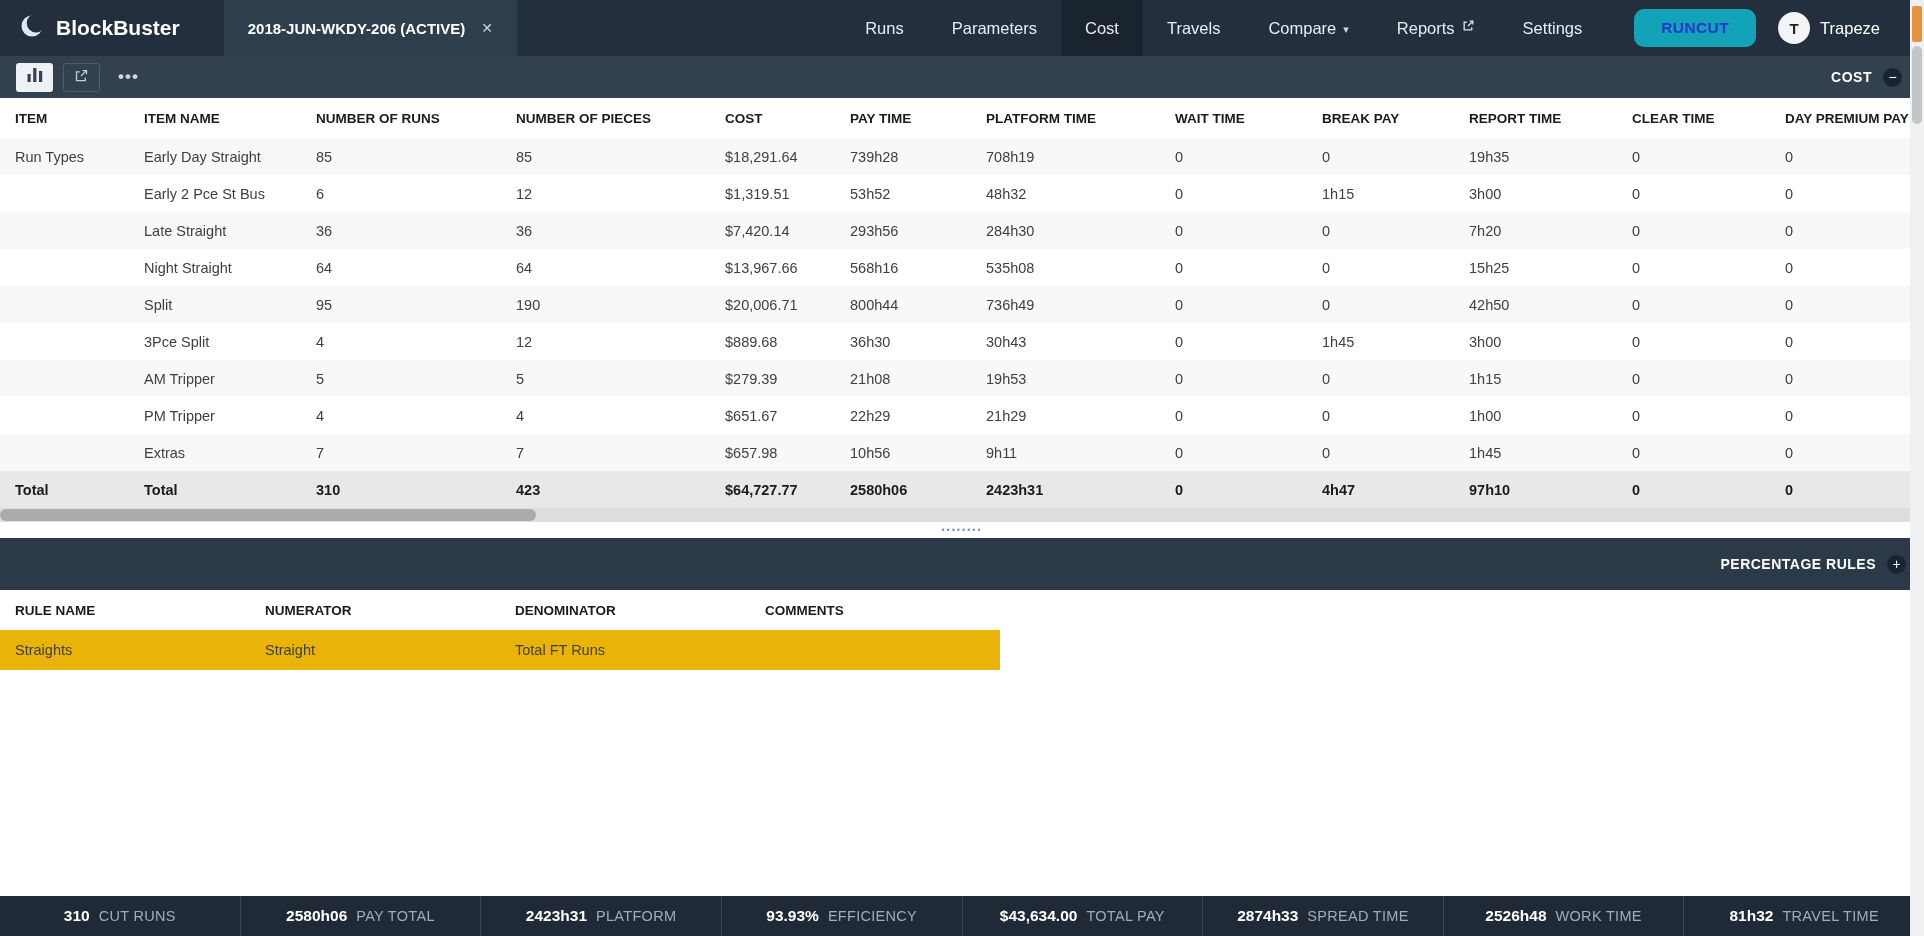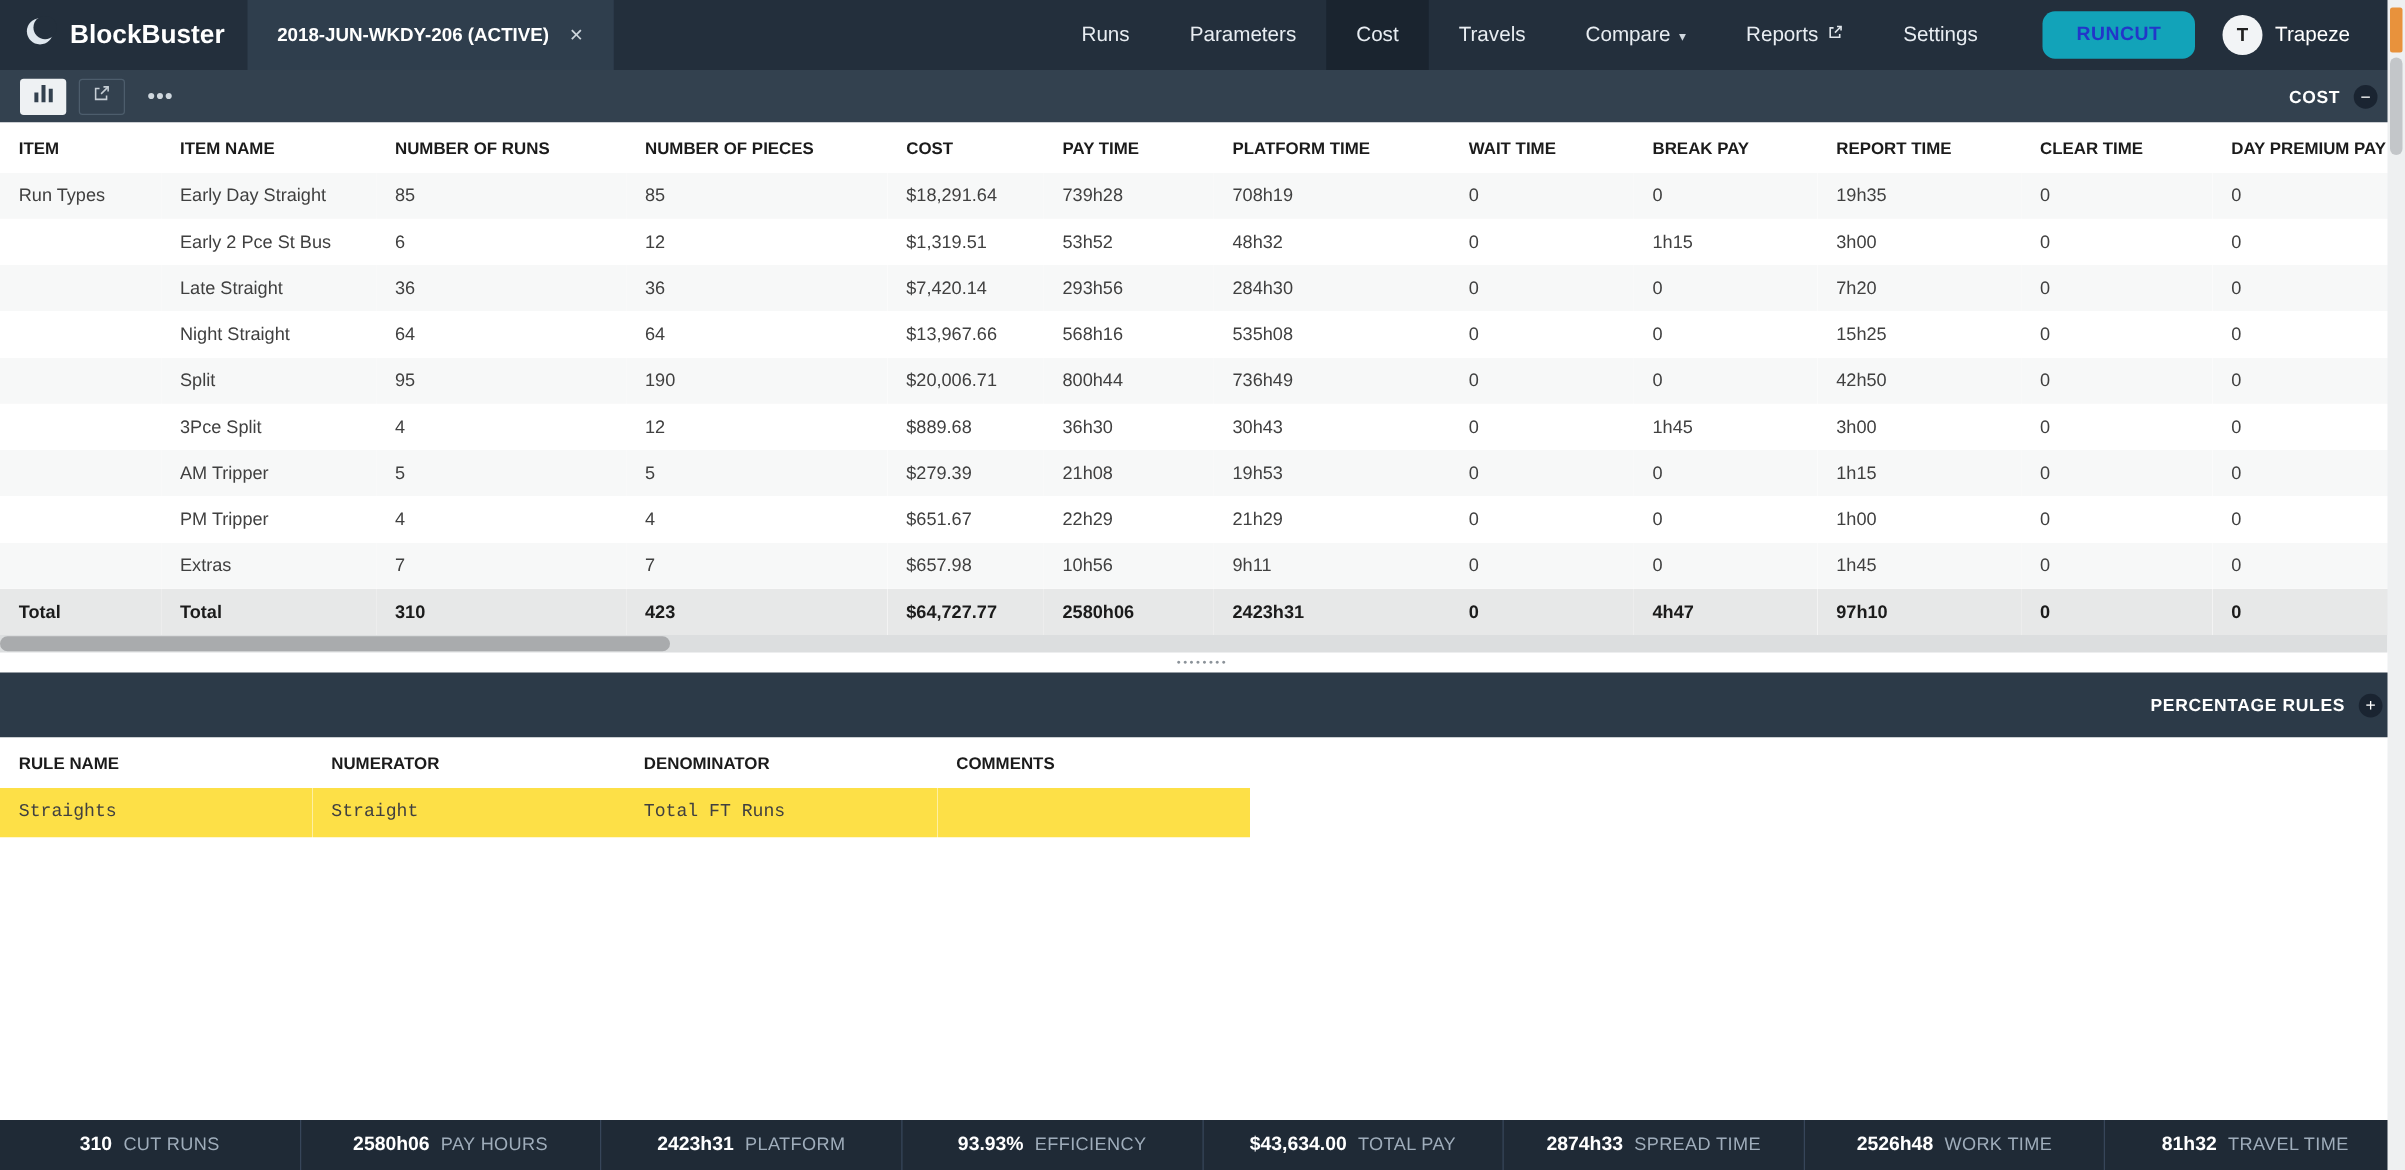--- a/index.html
+++ b/index.html
@@ -13,21 +13,21 @@
     --scrollbar_marker:#e8923c;
   }
   *{box-sizing:border-box;}
   html,body{margin:0;padding:0;}
   body{font-family:"Liberation Sans",sans-serif;background:#ffffff;}
   .app{position:relative;width:1924px;height:936px;overflow:hidden;background:#ffffff;display:flex;flex-direction:column;}
 
   
   .navbar{height:56px;background:var(--navbar_bg);display:flex;align-items:center;flex:0 0 auto;padding-right:36px;}
   .brand{display:flex;align-items:center;gap:10px;padding:0 18px;color:#fff;font-size:21px;font-weight:700;cursor:pointer;}
-  .scenario-tab{height:56px;background:#2f3e4d;display:flex;align-items:center;gap:16px;padding:0 24px;color:#fff;font-weight:700;font-size:15px;cursor:pointer;white-space:nowrap;}
+  .scenario-tab{height:56px;background:#2f3e4d;display:flex;align-items:center;gap:16px;padding:0 24px;margin-left:26px;color:#fff;font-weight:700;font-size:15px;cursor:pointer;white-space:nowrap;}
   .scenario-close{color:#cdd5dc;font-size:14px;font-weight:400;cursor:pointer;}
   .main-nav{margin-left:auto;display:flex;height:56px;align-items:stretch;}
   .nav-item{display:flex;align-items:center;gap:7px;padding:0 24px;color:#e8edf2;font-size:16.5px;cursor:pointer;white-space:nowrap;}
   .nav-item.active{background:var(--navbar_active_bg);}
   .nav-caret{font-size:11px;color:#cfd7de;margin-top:2px;}
   .nav-ext svg{display:block;margin-top:-6px;}
   .runcut-button{margin:0 22px 0 28px;background:var(--runcut_bg);color:var(--runcut_text);font-family:"Liberation Sans",sans-serif;font-weight:800;font-size:15.5px;padding:10px 27px;border:none;border-radius:10px;letter-spacing:.4px;cursor:pointer;}
   .user{display:flex;align-items:center;gap:10px;margin-right:8px;cursor:pointer;}
   .avatar{width:32px;height:32px;border-radius:50%;background:#f2f4f6;color:#222;font-weight:700;display:flex;align-items:center;justify-content:center;font-size:15px;}
   .user-name{color:#fff;font-size:16.5px;}
@@ -59,21 +59,21 @@
   
   .splitter{height:16px;background:#ffffff;display:flex;align-items:center;justify-content:center;flex:0 0 auto;cursor:row-resize;}
   .splitter-dots{font-size:9px;letter-spacing:2px;color:#8b9299;line-height:1;}
 
   
   .section-header{height:52px;background:var(--section_header_bg);display:flex;align-items:center;justify-content:flex-end;gap:11px;padding:0 18px;flex:0 0 auto;}
   .rules-table-wrap{flex:0 0 auto;background:#fff;}
   .rules-table{width:1000px;}
   .rules-table th{height:40px;}
   .rules-table td{height:40px;}
-  .rules-table tbody tr{background:#fde047;font-family:Liberation Mono, monospace;}
+  .rules-table tbody tr{background:#eab308;}
 
   .filler{flex:1 1 auto;background:#fff;}
 
   
   .status-bar{height:40px;background:var(--status_bar_bg);display:flex;flex:0 0 auto;}
   .stat{flex:1 1 0;display:flex;align-items:center;justify-content:center;gap:9px;border-left:1px solid #37465a;overflow:hidden;white-space:nowrap;}
   .stat:first-child{border-left:none;}
   .stat-value{color:#fff;font-weight:700;font-size:15.5px;}
   .stat-label{color:#9fadbb;font-size:14.5px;letter-spacing:.3px;}
 
@@ -389,21 +389,21 @@
 
   <div class="filler"></div>
 
   <footer class="status-bar">
       <div class="stat">
         <span class="stat-value">310</span>
         <span class="stat-label">CUT RUNS</span>
       </div>
       <div class="stat">
         <span class="stat-value">2580h06</span>
-        <span class="stat-label">PAY HOURS</span>
+        <span class="stat-label">PAY TOTAL</span>
       </div>
       <div class="stat">
         <span class="stat-value">2423h31</span>
         <span class="stat-label">PLATFORM</span>
       </div>
       <div class="stat">
         <span class="stat-value">93.93%</span>
         <span class="stat-label">EFFICIENCY</span>
       </div>
       <div class="stat">

